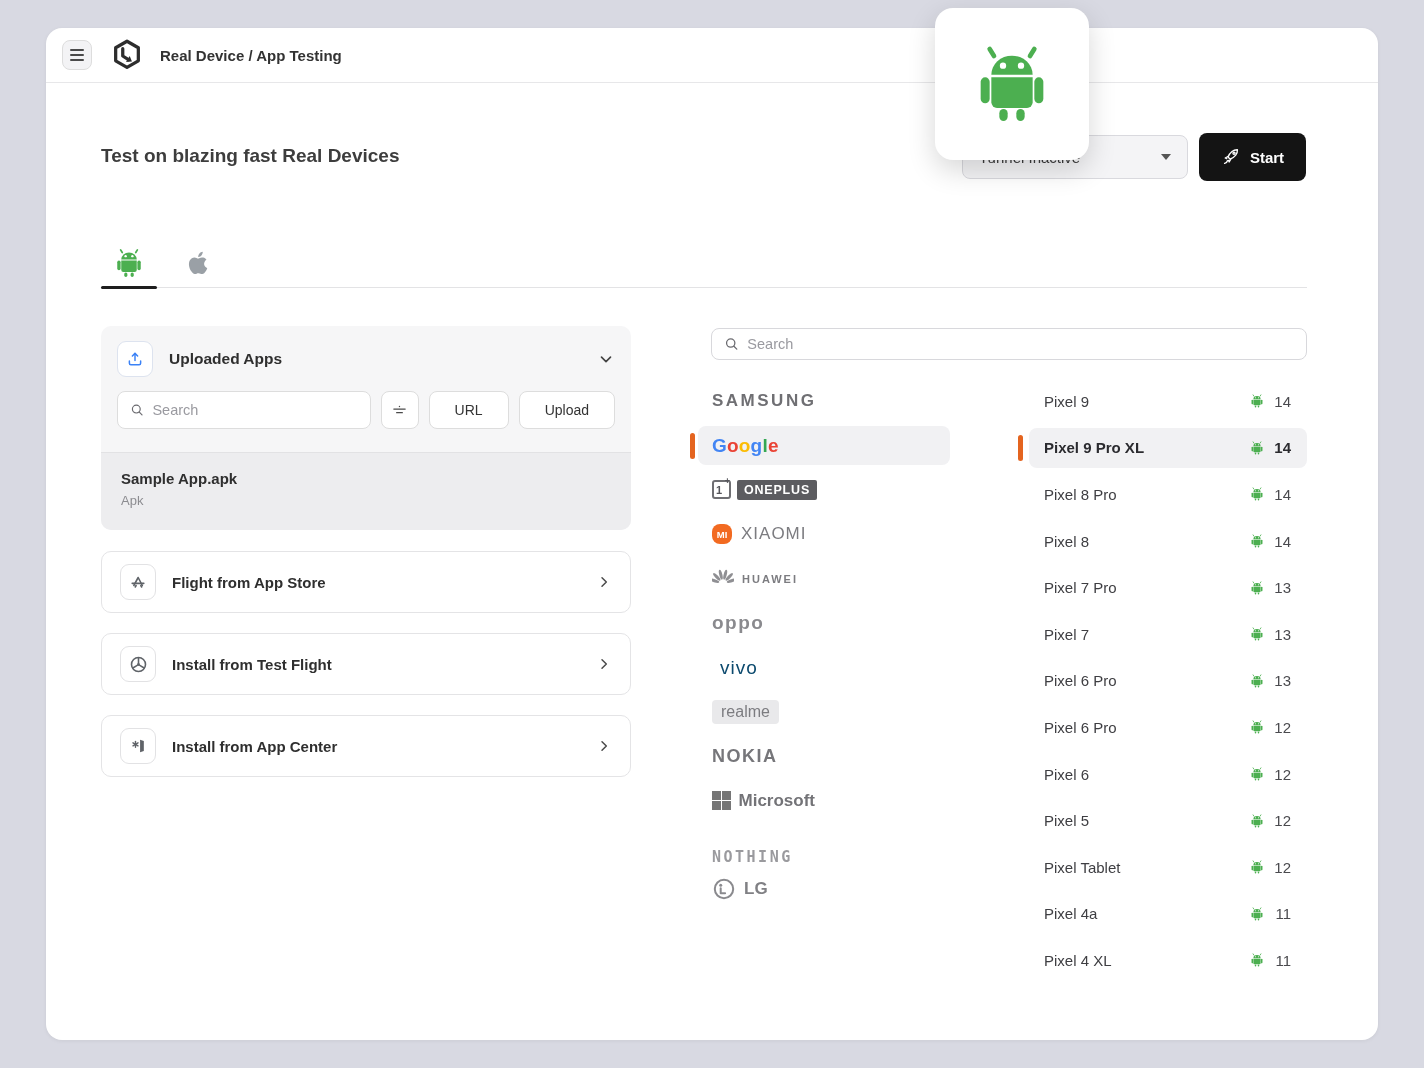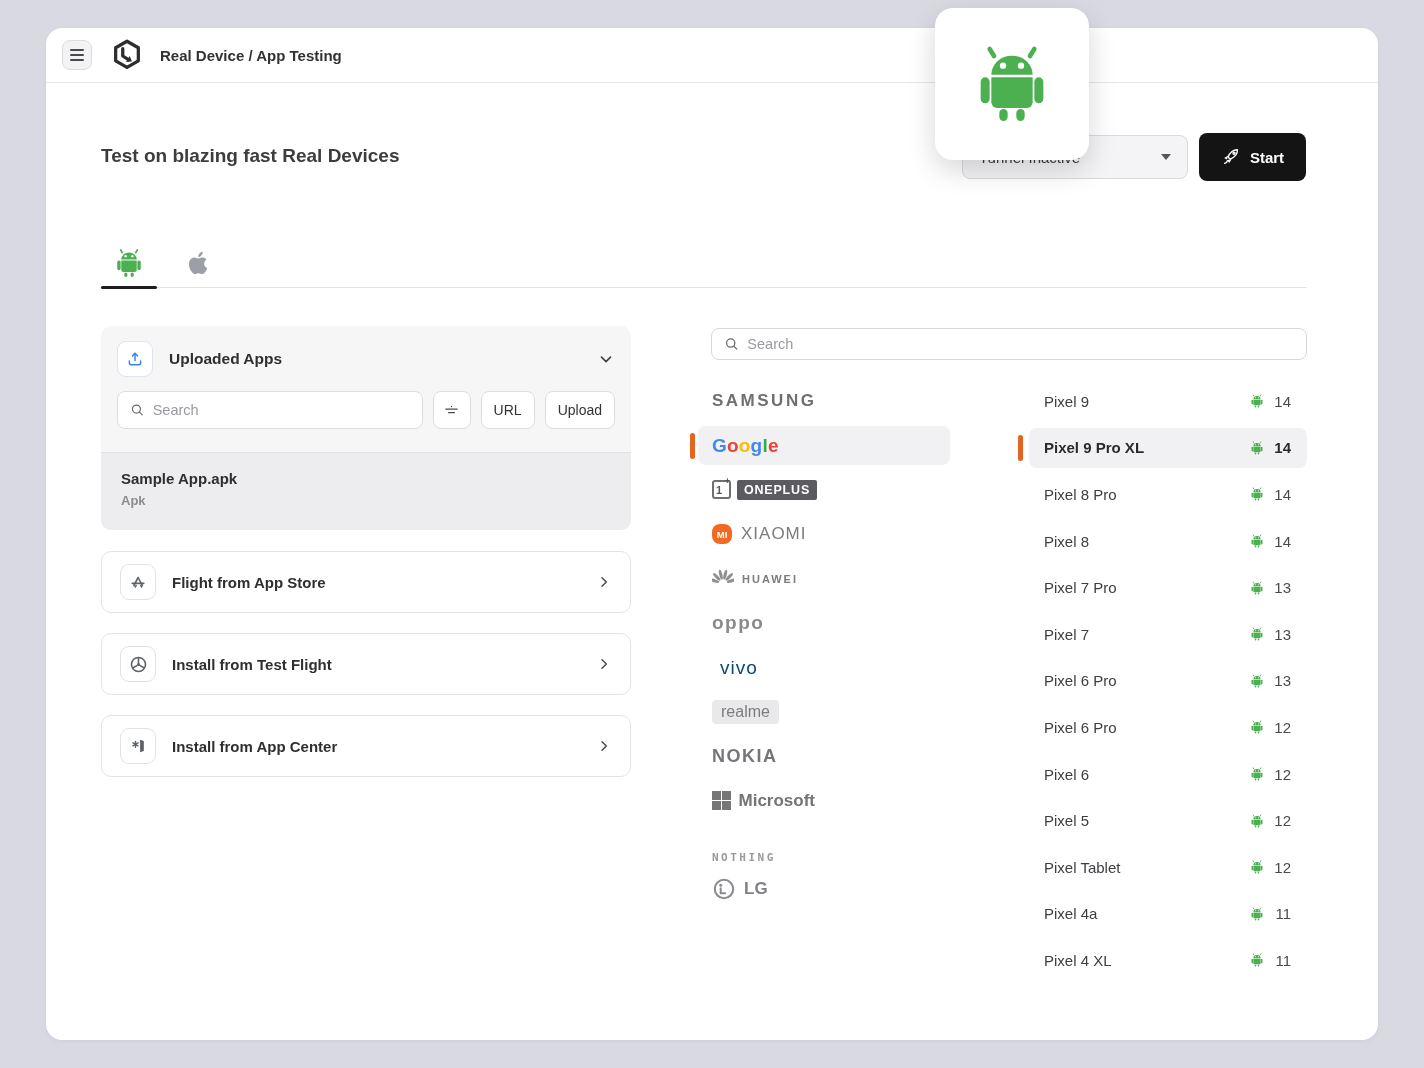--- a/index.html
+++ b/index.html
@@ -53,27 +53,27 @@
                  display:flex; align-items:center; justify-content:center; }
   .uploads-title { margin-left:16px; font-size:15.5px; font-weight:700; color:#2f2f2f; }
   .chev-down { margin-left:auto; width:18px; height:18px; cursor:pointer; }
   .uploads-toolbar { display:flex; align-items:center; gap:10px; padding:14px 16px 0 16px; }
   .search-box { display:flex; align-items:center; gap:8px; background:#fff; border:1px solid #ddd;
                 border-radius:8px; height:38px; padding:0 12px; flex:1; }
   .search-box input { border:none; outline:none; font-size:14.5px; color:#333; width:100%;
                       font-family:"Liberation Sans", sans-serif; background:transparent; }
   .search-box input::placeholder { color:#9a9aa0; }
   .tb-btn { height:38px; background:#fff; border:1px solid #ddd; border-radius:8px; font-size:14px;
-            color:#333; padding:0 12px; cursor:pointer; font-family:"Liberation Sans", sans-serif;
+            color:#333; padding:0 25px; cursor:pointer; font-family:"Liberation Sans", sans-serif;
             display:flex; align-items:center; justify-content:center; }
   .tb-btn.iconbtn { width:38px; padding:0; }
   .file-row { position:absolute; left:0; right:0; bottom:0; top:126px; background:#ededef;
               border-top:1px solid #e2e2e4; padding:17px 20px; cursor:pointer; }
   .file-name { font-size:15px; font-weight:700; color:#2f2f2f; }
-  .file-type { margin-top:6px; font-size:13px; color:#8c8c90;font-weight:bold; }
+  .file-type { margin-top:6px; font-size:13px; color:#8c8c90; }
   .install-card { position:absolute; left:55px; width:530px; height:62px; background:#fff;
                   border:1px solid #e4e4e6; border-radius:10px; display:flex; align-items:center;
                   padding:0 18px; cursor:pointer; }
   .install-icon { width:36px; height:36px; border:1px solid #e2e2e4; border-radius:9px;
                   display:flex; align-items:center; justify-content:center; }
   .install-label { margin-left:16px; font-size:15px; font-weight:700; color:#2f2f2f; }
   .chev-right { margin-left:auto; width:16px; height:16px; }
   
   .dev-search { position:absolute; left:665px; top:300px; width:596px; height:32px;
                 border:1px solid #d8d8dc; border-radius:8px; display:flex; align-items:center;
@@ -102,21 +102,21 @@
   .wm-plain { margin-left:9px; font-size:17px; color:#7c7c80; letter-spacing:1px; }
   .wm-huawei { margin-left:8px; font-size:11px; font-weight:700; letter-spacing:2px; color:#7c7c80; }
   .wm-oppo { font-size:19px; font-weight:600; letter-spacing:1.5px; color:#8a8a8e; }
   .wm-vivo { font-size:19px; font-weight:500; letter-spacing:1px; color:#0c4a6e;margin-left:8px; }
   .wm-realme { background:#e9e9eb; border-radius:4px; padding:3px 9px; font-size:16px; color:#7c7c80; }
   .wm-nokia { font-size:18px; font-weight:800; letter-spacing:1.5px; color:#76767a; }
   .ms-grid { display:inline-grid; grid-template-columns:8.5px 8.5px; grid-template-rows:8.5px 8.5px;
              gap:1.5px; }
   .ms-grid i { background:#767676; }
   .wm-ms { margin-left:8px; font-size:17px; font-weight:600; color:#737377; }
-  .wm-nothing { font-family:"DejaVu Sans Mono", monospace; font-size:11px; font-weight:700;
+  .wm-nothing { font-family:"DejaVu Sans Mono", monospace; font-size:15px; font-weight:700;
                 letter-spacing:2.5px; color:#9a9a9e;margin-top:24px; }
   .wm-lg { margin-left:8px; font-size:17px; font-weight:800; color:#808084; }
   .device-list { position:absolute; left:972px; top:350px; width:289px; }
   .device-row { position:relative; height:46.6px; display:flex; align-items:center;
                 padding-left:26px; padding-right:16px; cursor:pointer;gap:32px; }
   .device-row::before { content:''; position:absolute; left:11px; right:0; top:3px; bottom:3px;
                         border-radius:8px; background:transparent; }
   .device-row.selected::before { background:#f1f1f3; }
   .device-row.selected::after { content:''; position:absolute; left:0; top:50%; transform:translateY(-50%);
                                 width:5px; height:26px; border-radius:3px; background:var(--orange); }

